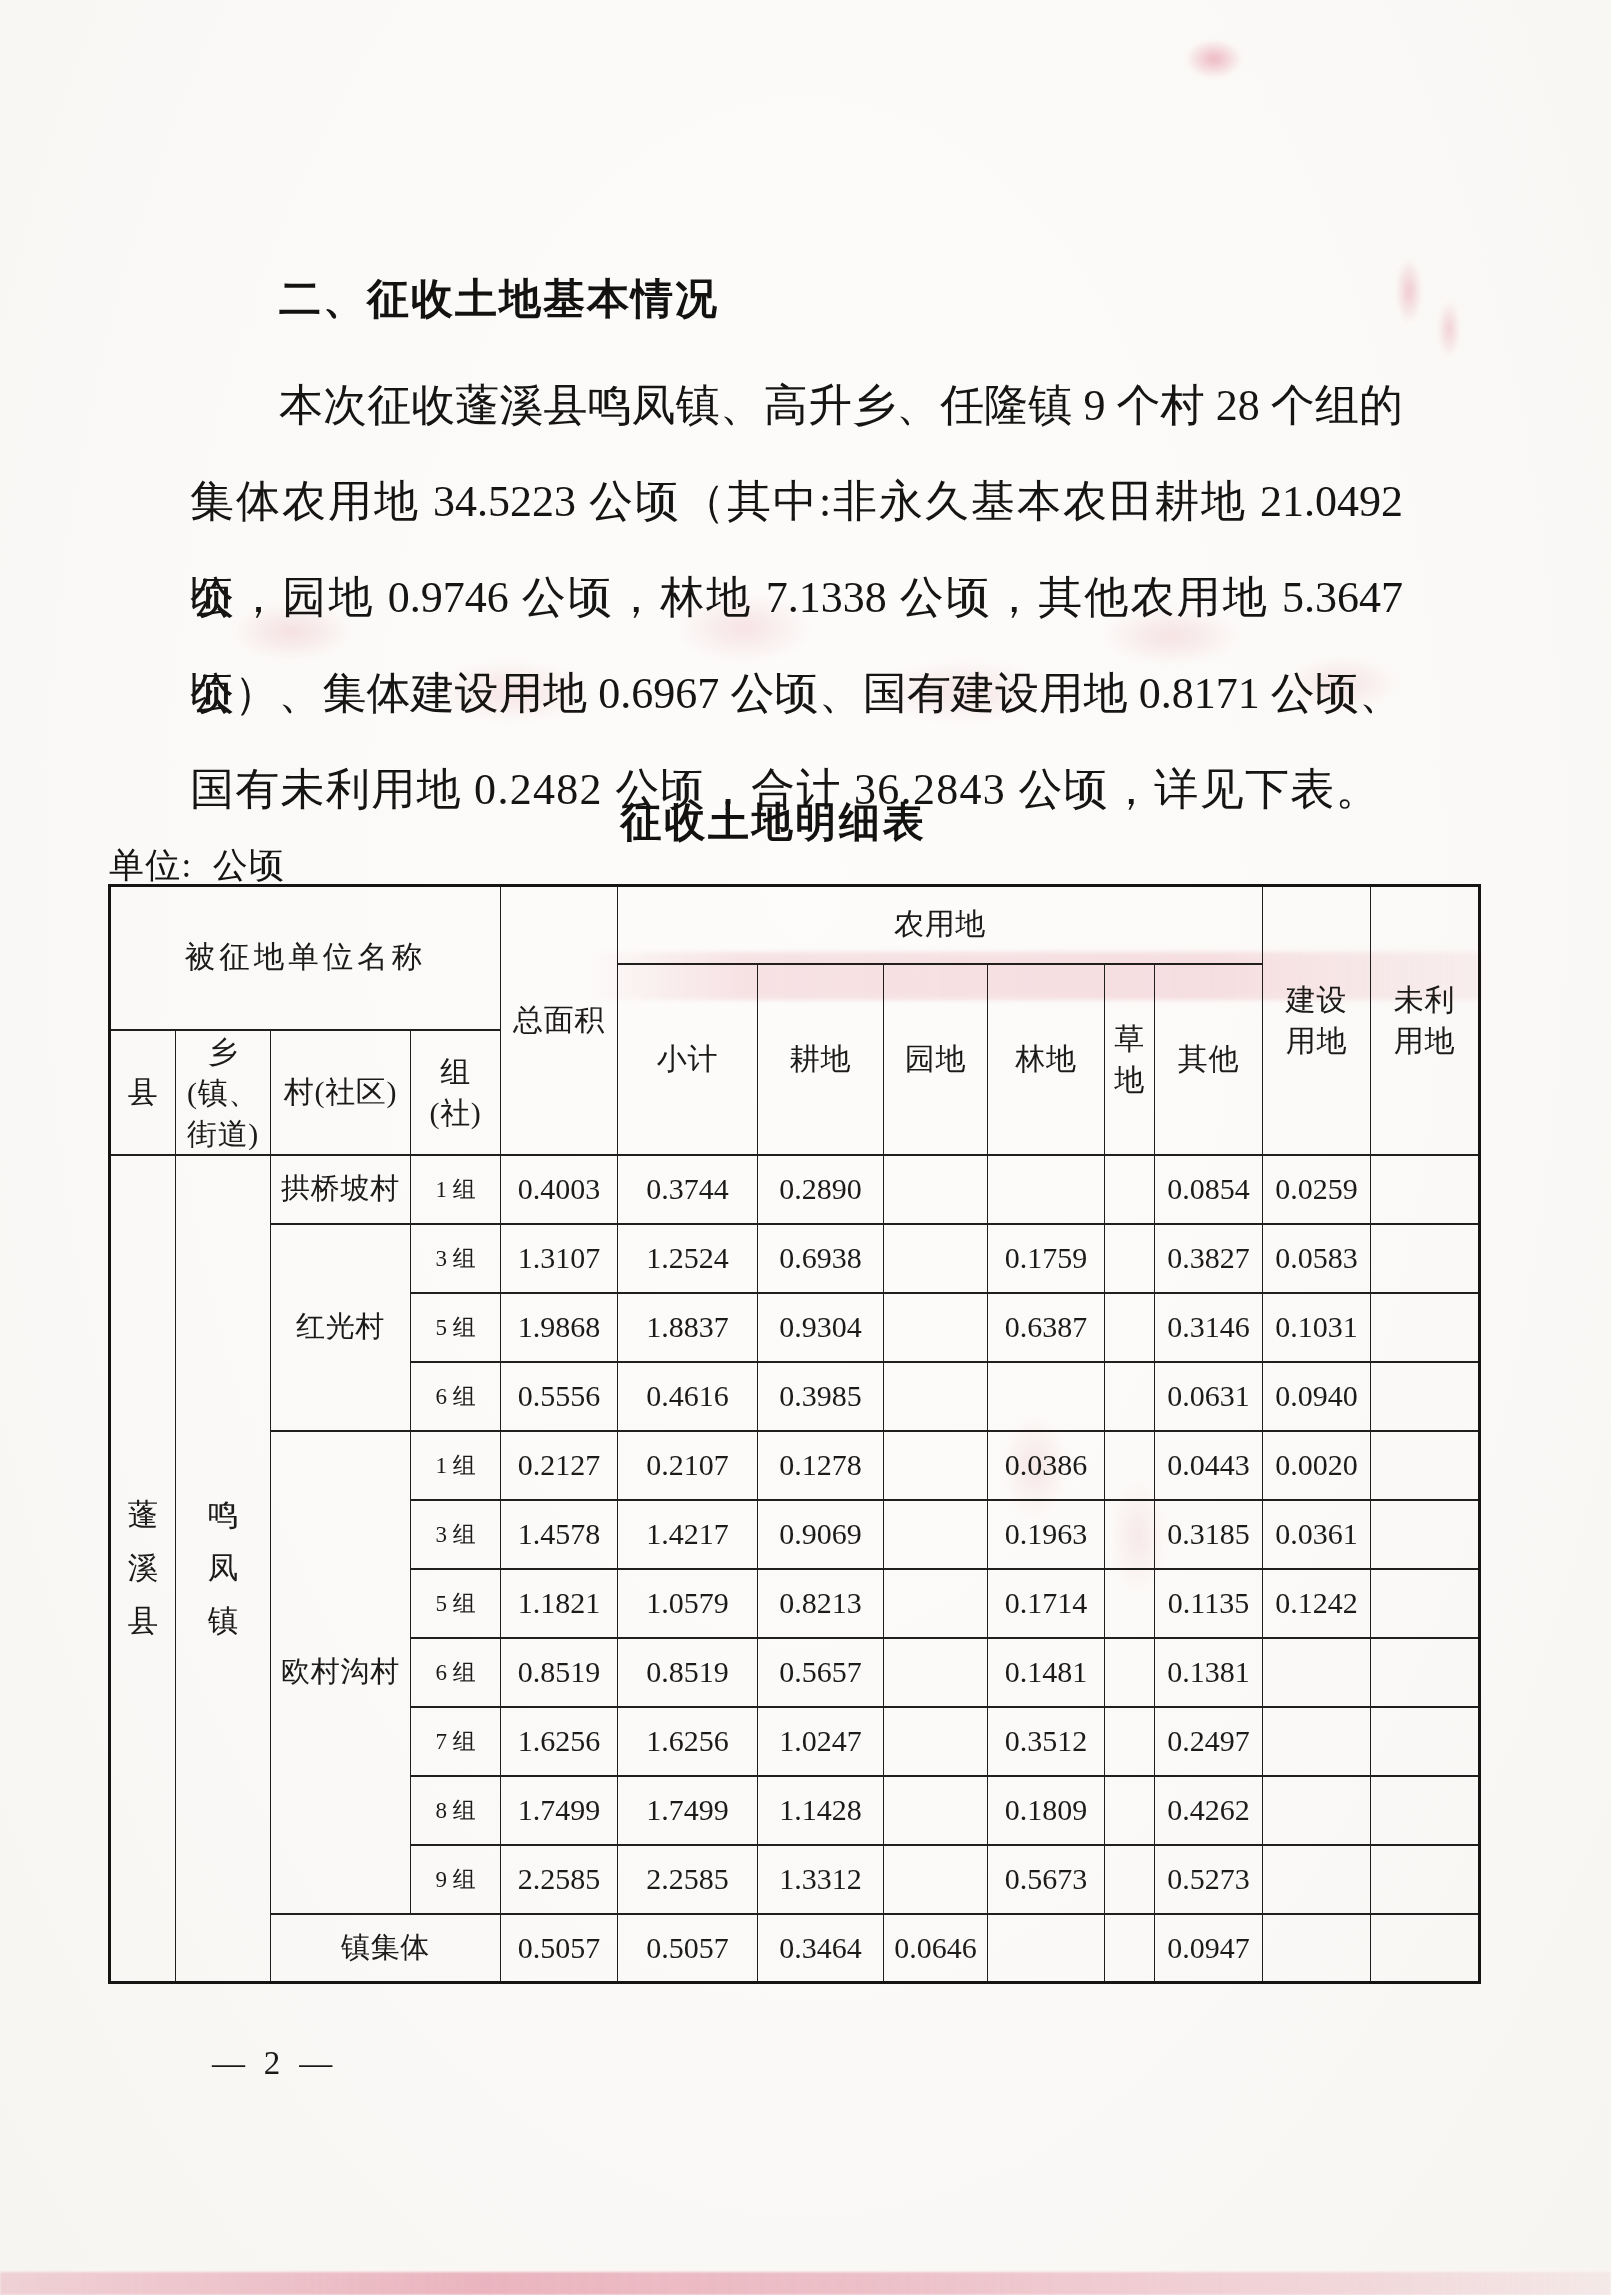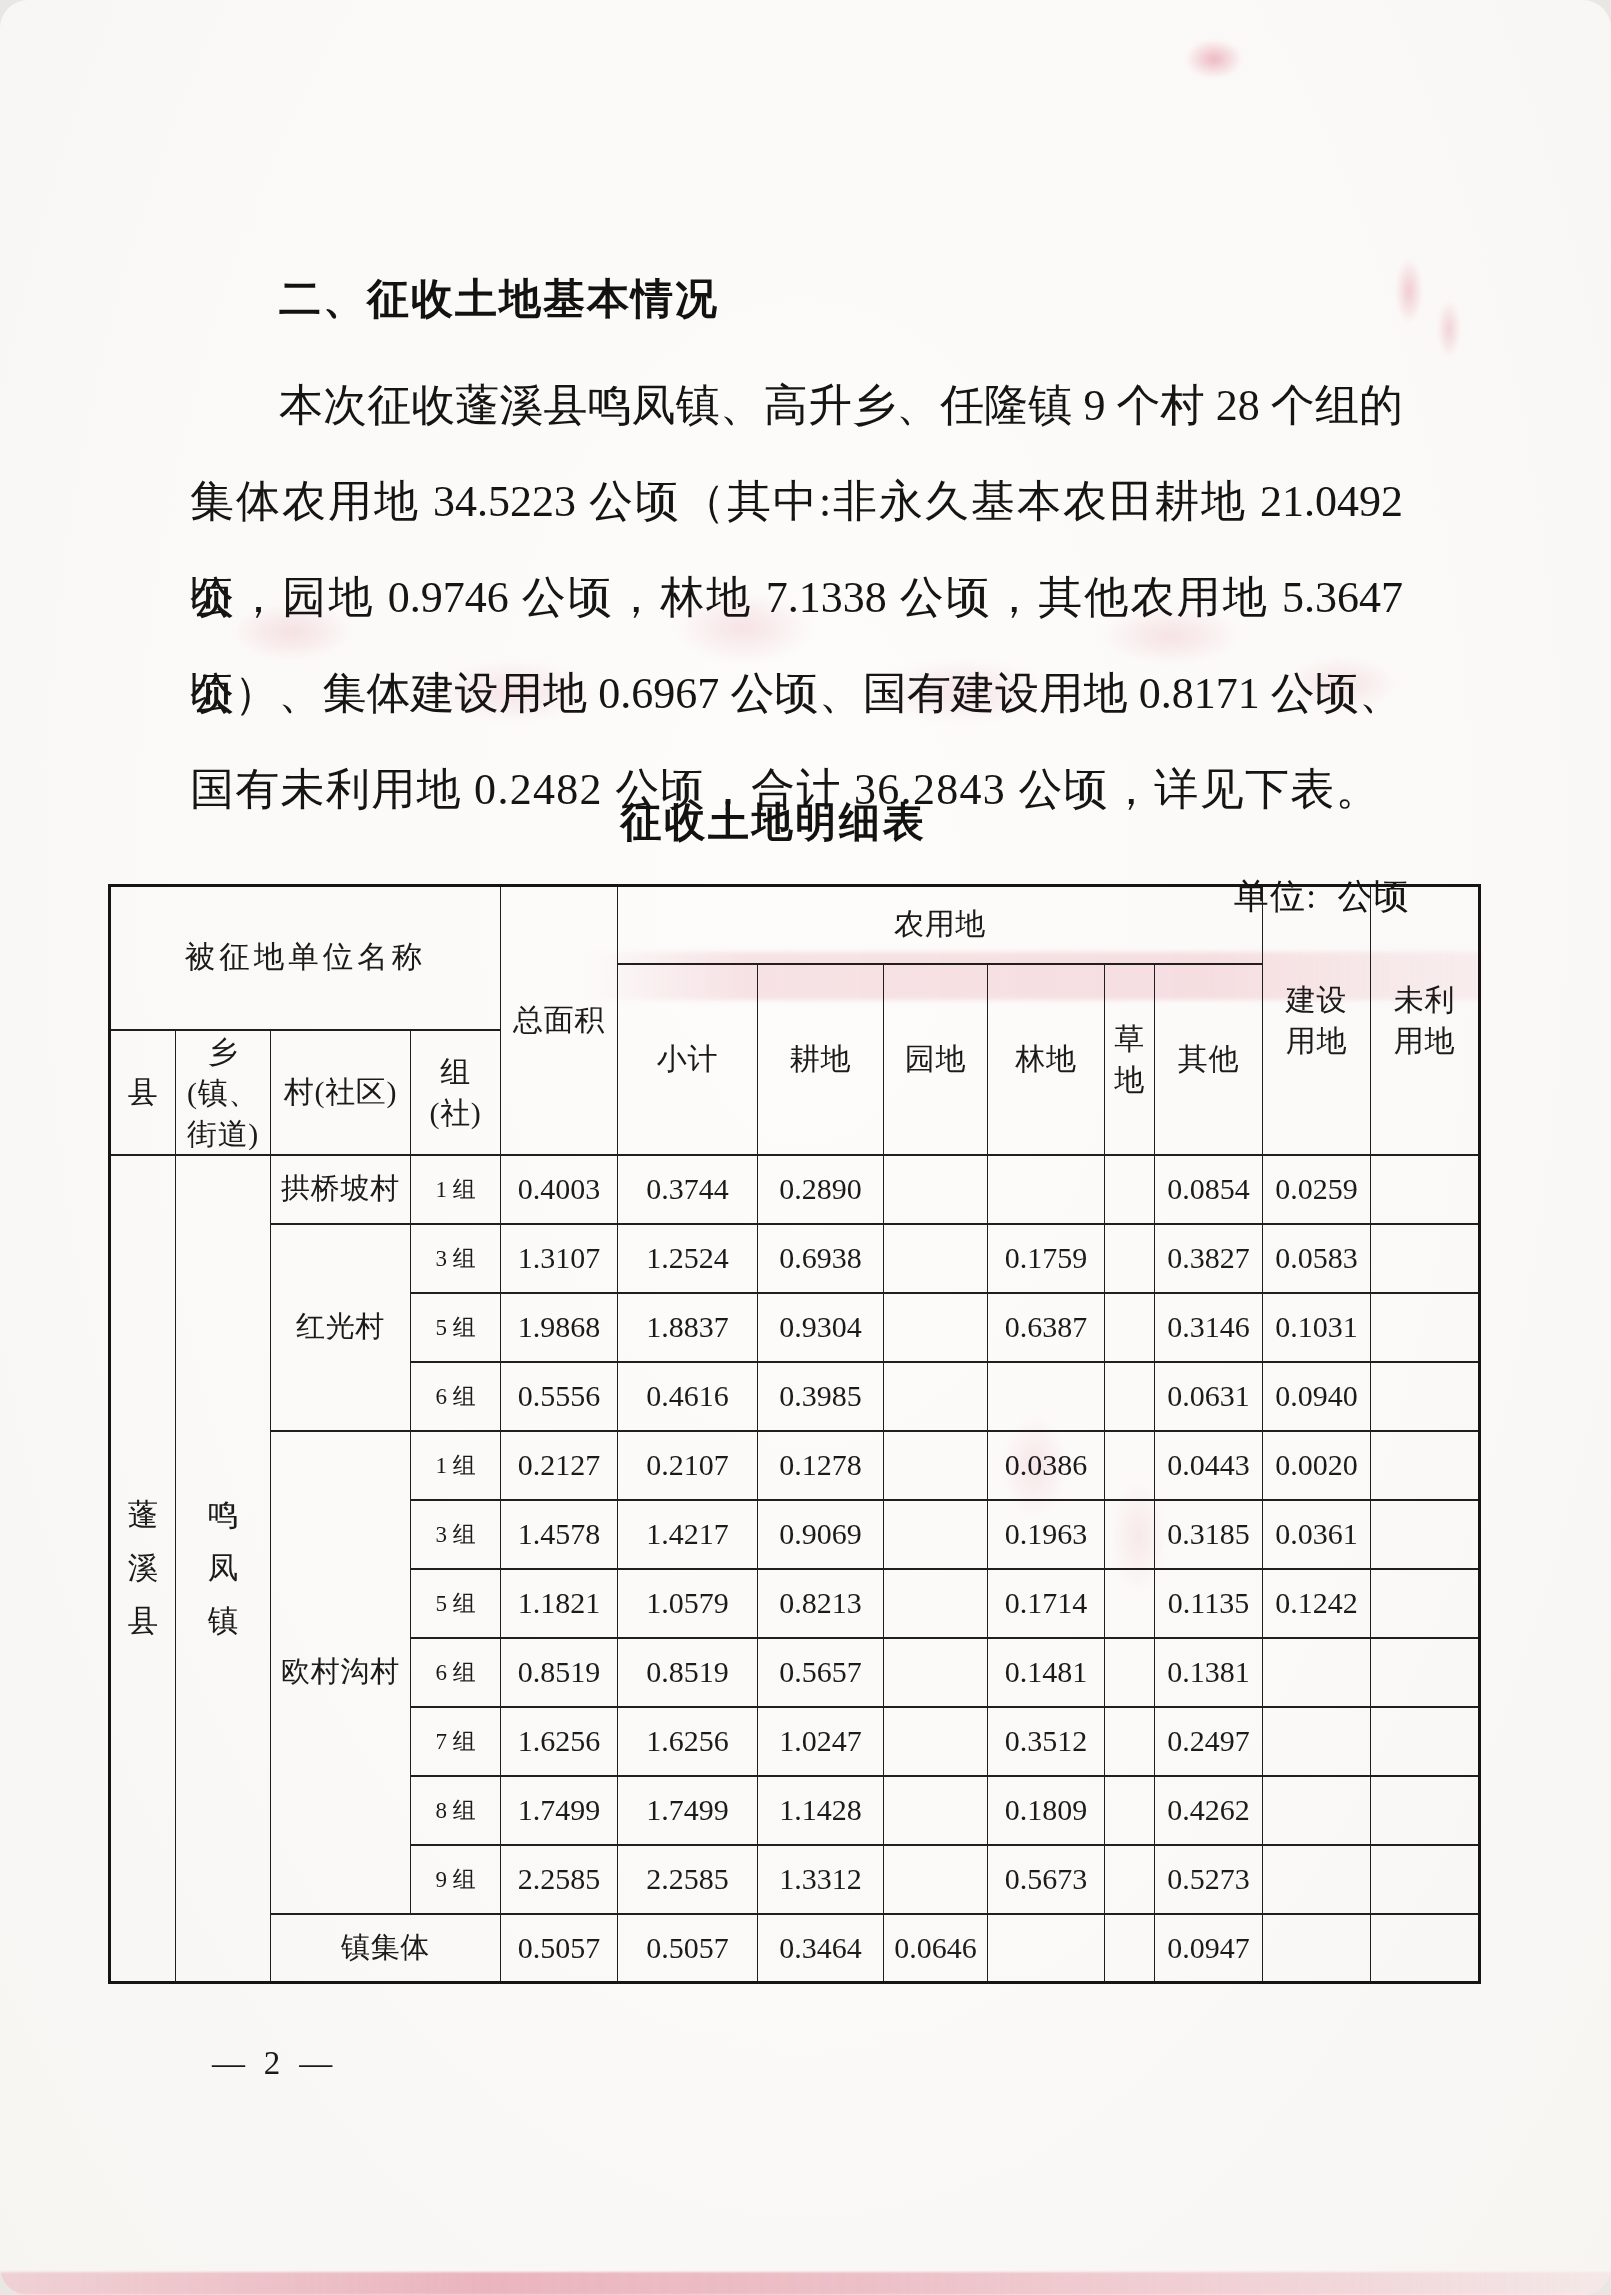--- a/index.html
+++ b/index.html
@@ -4,21 +4,20 @@
 <style>
   html,body{margin:0;padding:0;background:#e9e7e4;}
   .page{
     position:relative;
     width:1611px;height:2295px;
     margin:0 auto;
     background:radial-gradient(ellipse at 50% 38%, #fdfcfb 0%, #fbf9f7 60%, #f7f5f2 100%);
     overflow:hidden;
     font-family:"Liberation Serif", serif;
     color:#191817;
-    border-radius:28px;
   }
 
   
   .heading{
     position:absolute;left:279px;top:271px;
     font-family:"Liberation Sans", sans-serif;
     font-weight:700;font-size:42px;letter-spacing:2px;color:#131211;
   }
   .para{
     position:absolute;left:190px;top:358px;width:1213px;
@@ -33,22 +32,22 @@
   .para .pline.last{text-align:right;text-align-last:left;letter-spacing:1.3px;}
 
   .table-title{
     position:absolute;left:0;top:795px;width:100%;
     box-sizing:border-box;padding-right:64px;
     text-align:center;
     font-family:"Liberation Sans", sans-serif;
     font-weight:700;font-size:41px;letter-spacing:2.7px;color:#131211;
   }
   .unit-note{
-    position:absolute;left:109px;top:873px;width:1301px;
-    text-align:right;font-size:35px;letter-spacing:1.3px;
+    position:absolute;left:109px;top:842px;width:1301px;
+    font-size:35px;letter-spacing:1.3px;
     white-space:pre;color:#161514;
   }
   .page-num{
     position:absolute;left:212px;top:2045px;
     font-size:33px;letter-spacing:5.3px;color:#1a1918;
   }
 
   
   table.land{
     position:absolute;left:108px;top:884px;

